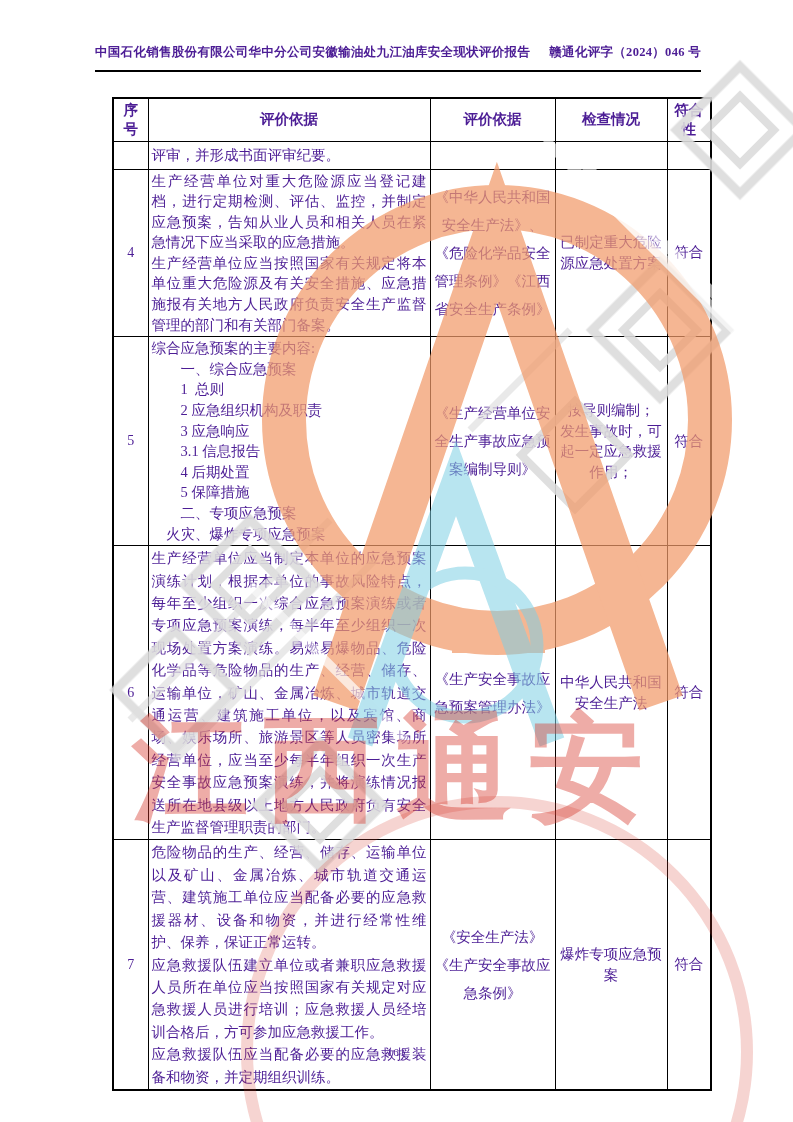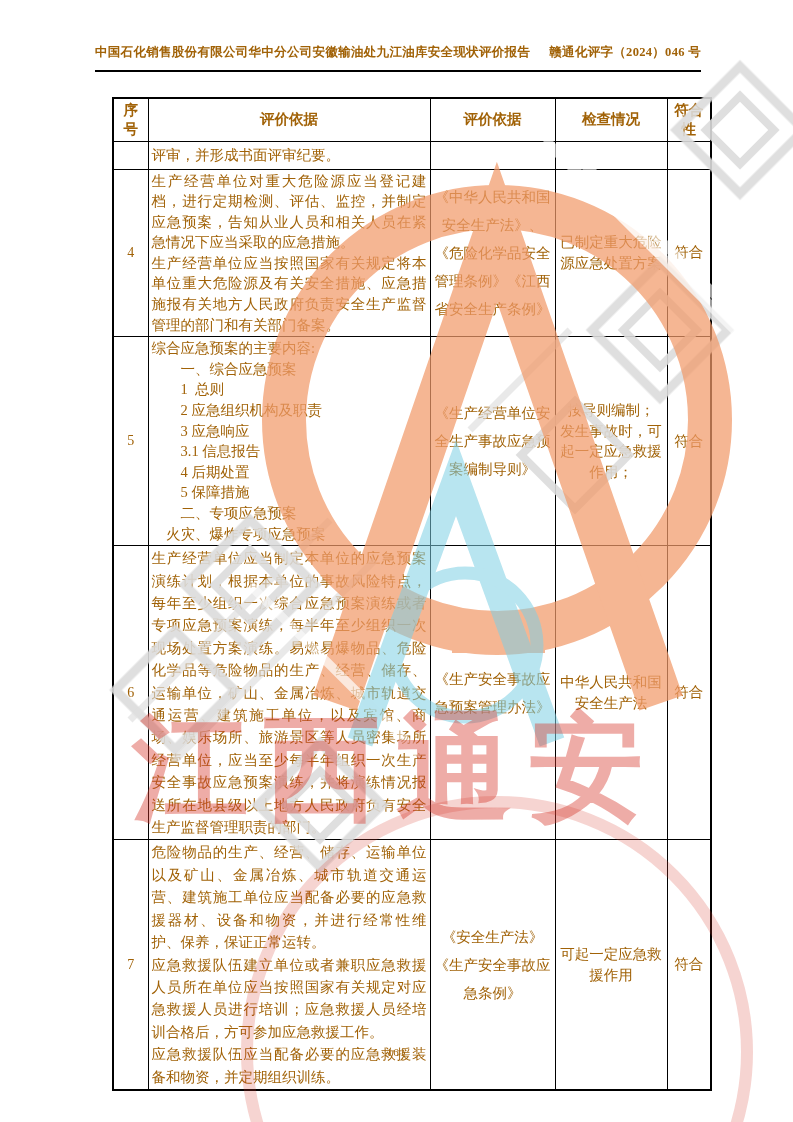--- a/index.html
+++ b/index.html
@@ -2,21 +2,21 @@
 <html><head>
 <meta charset="utf-8">
 <style>
   html,body{margin:0;padding:0;background:#ffffff;}
   .page{
     position:relative;
     width:793px;height:1122px;
     background:#ffffff;
     overflow:hidden;
     font-family:"Liberation Serif","DejaVu Serif",serif;
-    color:#a16207;
+    color:#4c1d95;
   }
   
   .doc-header{
     position:absolute;left:95px;top:44px;width:606px;
     display:flex;justify-content:space-between;align-items:flex-end;
     font-size:12.5px;font-weight:bold;letter-spacing:.3px;white-space:nowrap;
   }
   .doc-header-rule{
     position:absolute;left:95px;top:70px;width:606px;height:2px;background:#000;
   }
@@ -134,21 +134,21 @@
       <td class="status">中华人民共和国安全生产法</td>
       <td class="comp">符合</td>
     </tr>
     <tr class="r4">
       <td class="no">7</td>
       <td class="content">危险物品的生产、经营、储存、运输单位以及矿山、金属冶炼、城市轨道交通运营、建筑施工单位应当配备必要的应急救援器材、设备和物资，并进行经常性维护、保养，保证正常运转。
 应急救援队伍建立单位或者兼职应急救援人员所在单位应当按照国家有关规定对应急救援人员进行培训；应急救援人员经培训合格后，方可参加应急救援工作。
 应急救援队伍应当配备必要的应急救援装备和物资，并定期组织训练。</td>
       <td class="basis">《安全生产法》
 《生产安全事故应急条例》</td>
-      <td class="status">可起一定应急救援作用</td>
+      <td class="status">爆炸专项应急预案</td>
       <td class="comp">符合</td>
     </tr>
   </tbody>
     </table>
 
   <svg class="watermark" width="793" height="1122" viewBox="0 0 793 1122" xmlns="http://www.w3.org/2000/svg">
 
     <g stroke="#dcdcdc" fill="none" opacity="0.9">
       <g transform="translate(740,130) rotate(45)">
         <rect x="-45" y="-45" width="90" height="90" stroke-width="9"></rect>

